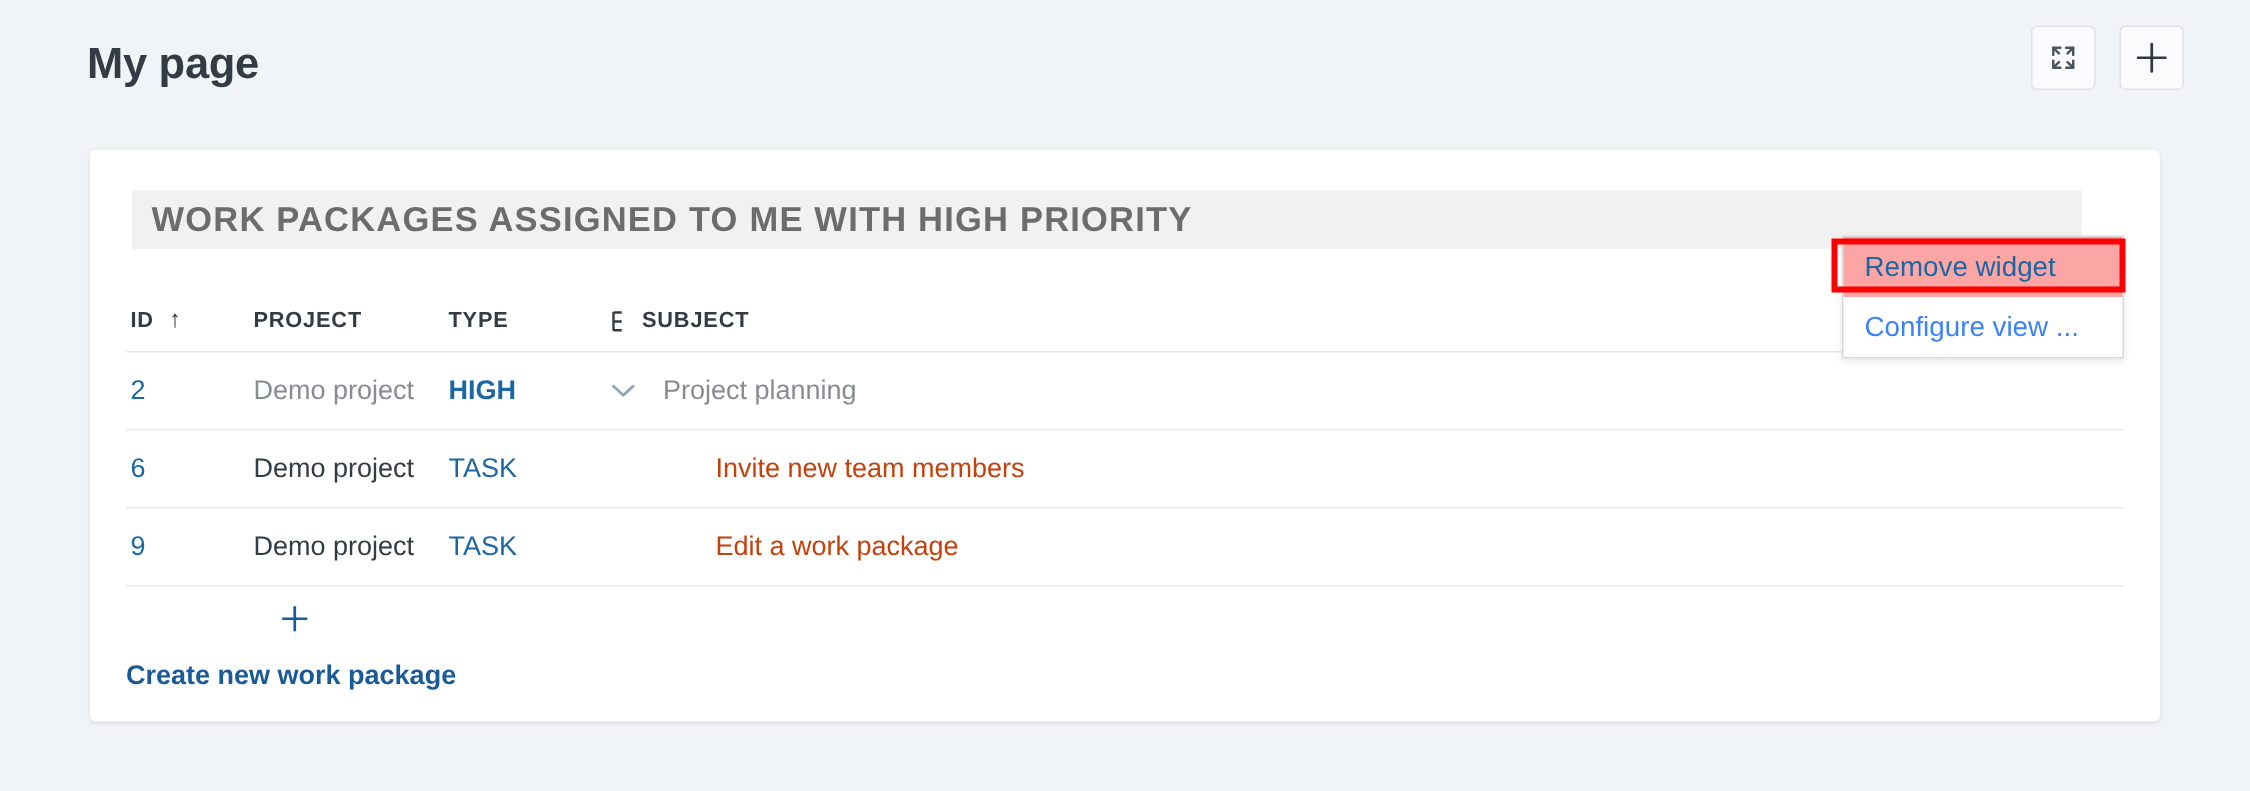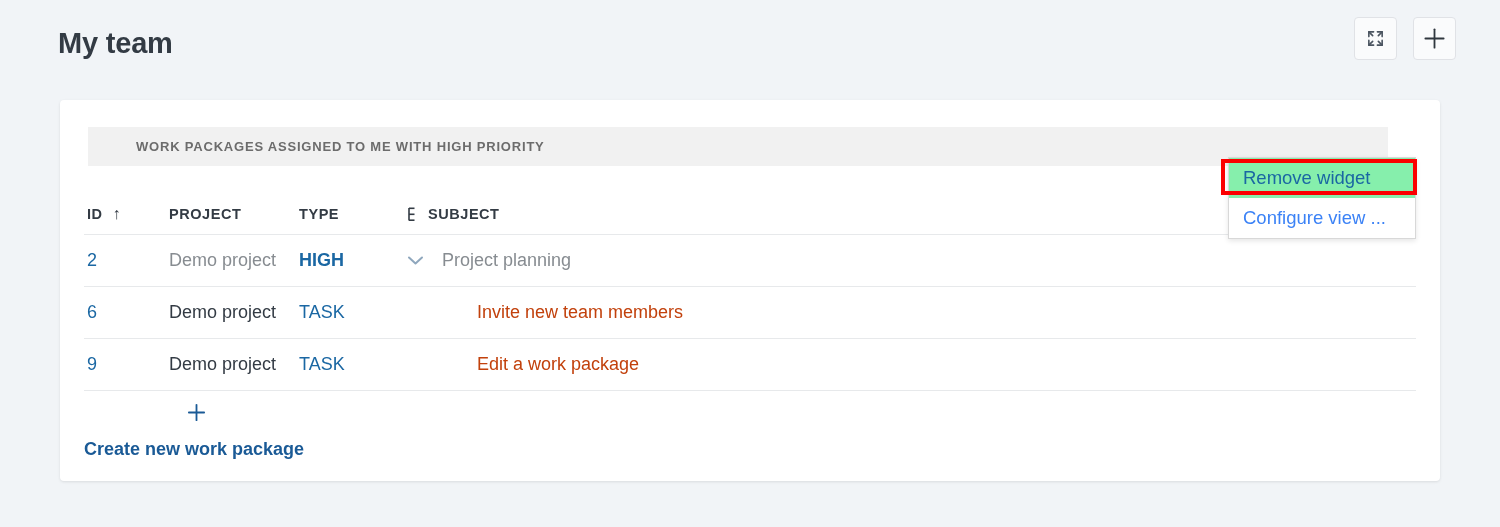--- a/index.html
+++ b/index.html
@@ -69,26 +69,25 @@
     left: 28px;
     top: 27px;
     width: 1300px;
     height: 39px;
     background: #f1f1f1;
     display: flex;
     align-items: center;
     box-sizing: border-box;
   }
   .widget-title {
-    padding-left: 0;
-    font-size: 13px;
+    padding-left: 13px;
+    font-size: 23px;
     font-weight: bold;
     letter-spacing: 0.8px;
     color: #6c6c6c;
-    margin-left: 48px;
   }
 
   
   .wp-table {
     position: absolute;
     left: 24px;
     top: 94px;
     width: 1332px;
   }
   .wp-row {
@@ -190,41 +189,41 @@
     height: 40px;
     display: flex;
     align-items: center;
     padding-left: 14px;
     font-size: 18.5px;
     color: #3b82f6;
     box-sizing: border-box;
     cursor: pointer;
   }
   .menu-item.active {
-    background: #86efac;
+    background: #fca5a5;
     color: #1a67a3;
   }
   
   .annotation-box {
     position: absolute;
     left: 1221px;
     top: 159px;
     width: 196px;
     height: 36px;
     border: 4px solid #fb0000;
     box-sizing: border-box;
     pointer-events: none;
     z-index: 30;
   }
 </style>
 </head>
 <body>
 
 <div class="page-header">
-  <div class="page-title">My team</div>
+  <div class="page-title">My page</div>
 
   <div class="header-actions">
     <div class="icon-btn">
       <span>
         <svg width="19" height="19" viewBox="0 0 20 20" fill="none" stroke="#4a5460" stroke-width="1.7" stroke-linecap="round" stroke-linejoin="round">
           <polyline points="8,3 3,3 3,8"></polyline>
           <polyline points="12,3 17,3 17,8"></polyline>
           <polyline points="3,12 3,17 8,17"></polyline>
           <polyline points="17,12 17,17 12,17"></polyline>
           <line x1="3" y1="3" x2="7" y2="7"></line>

